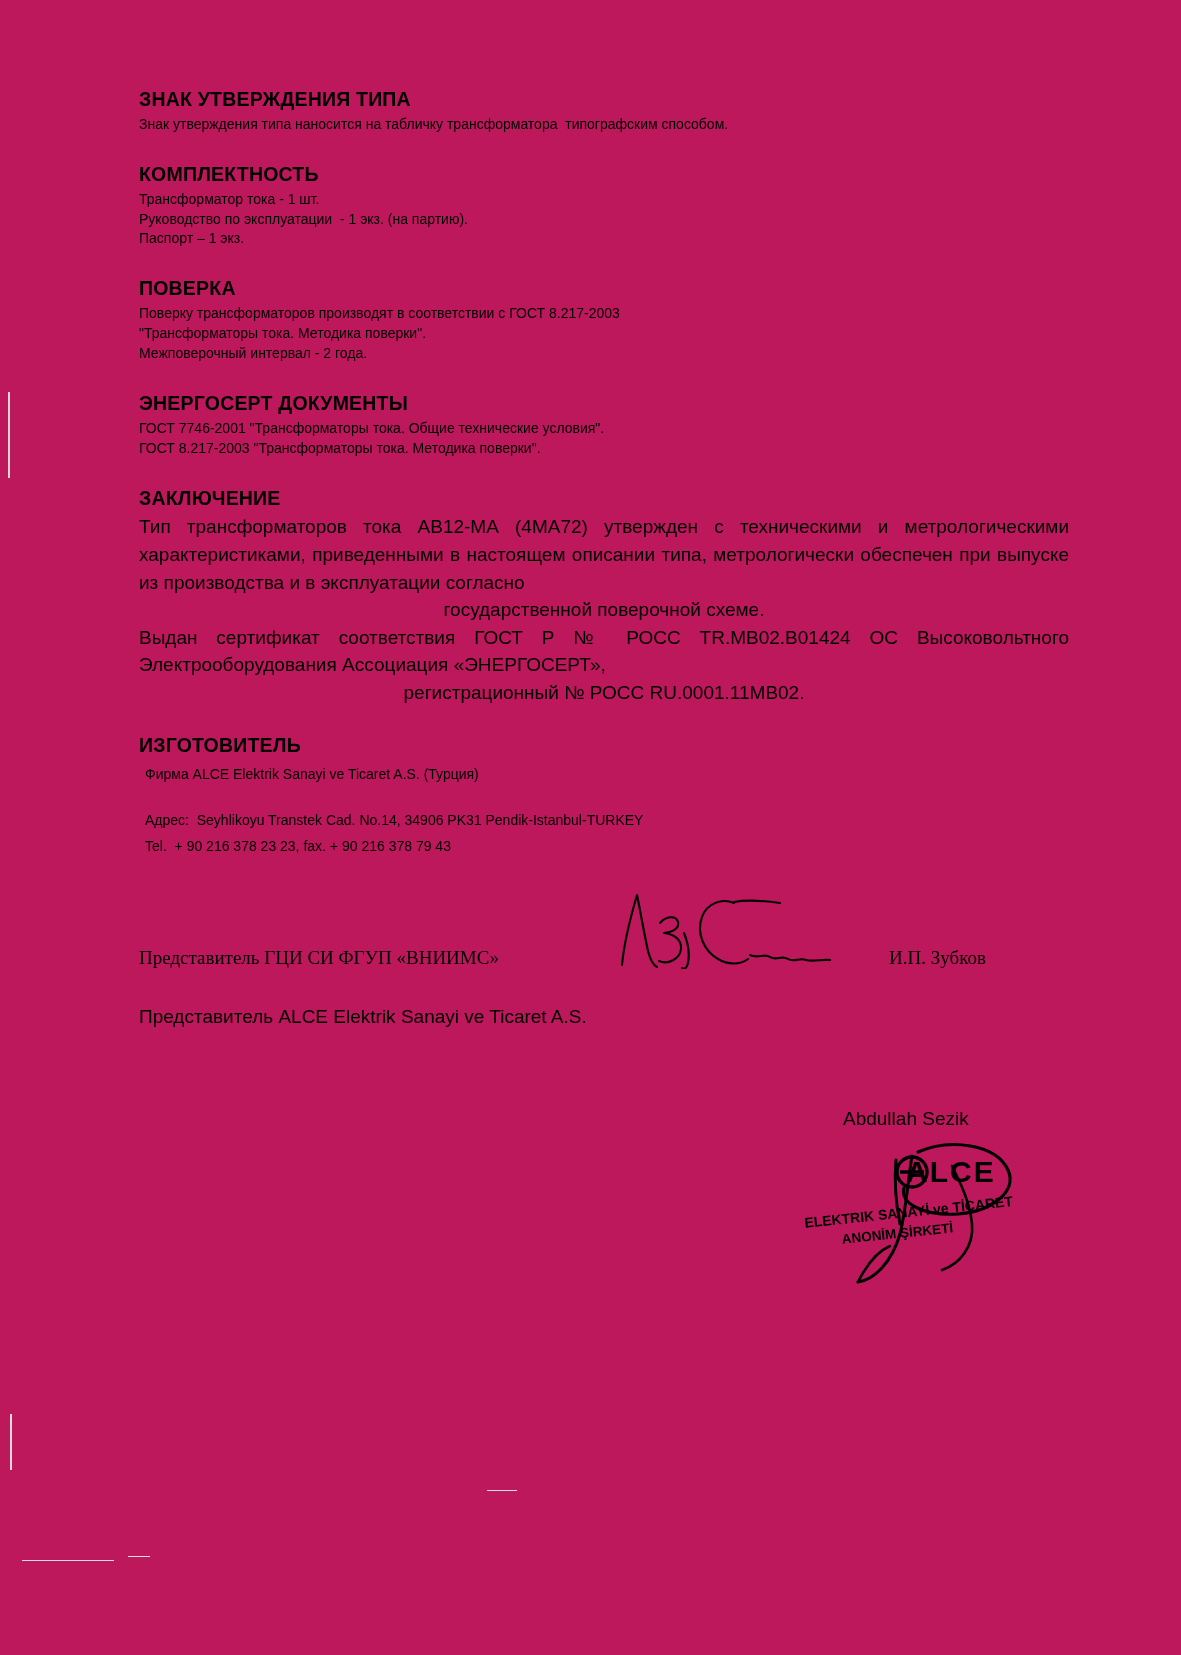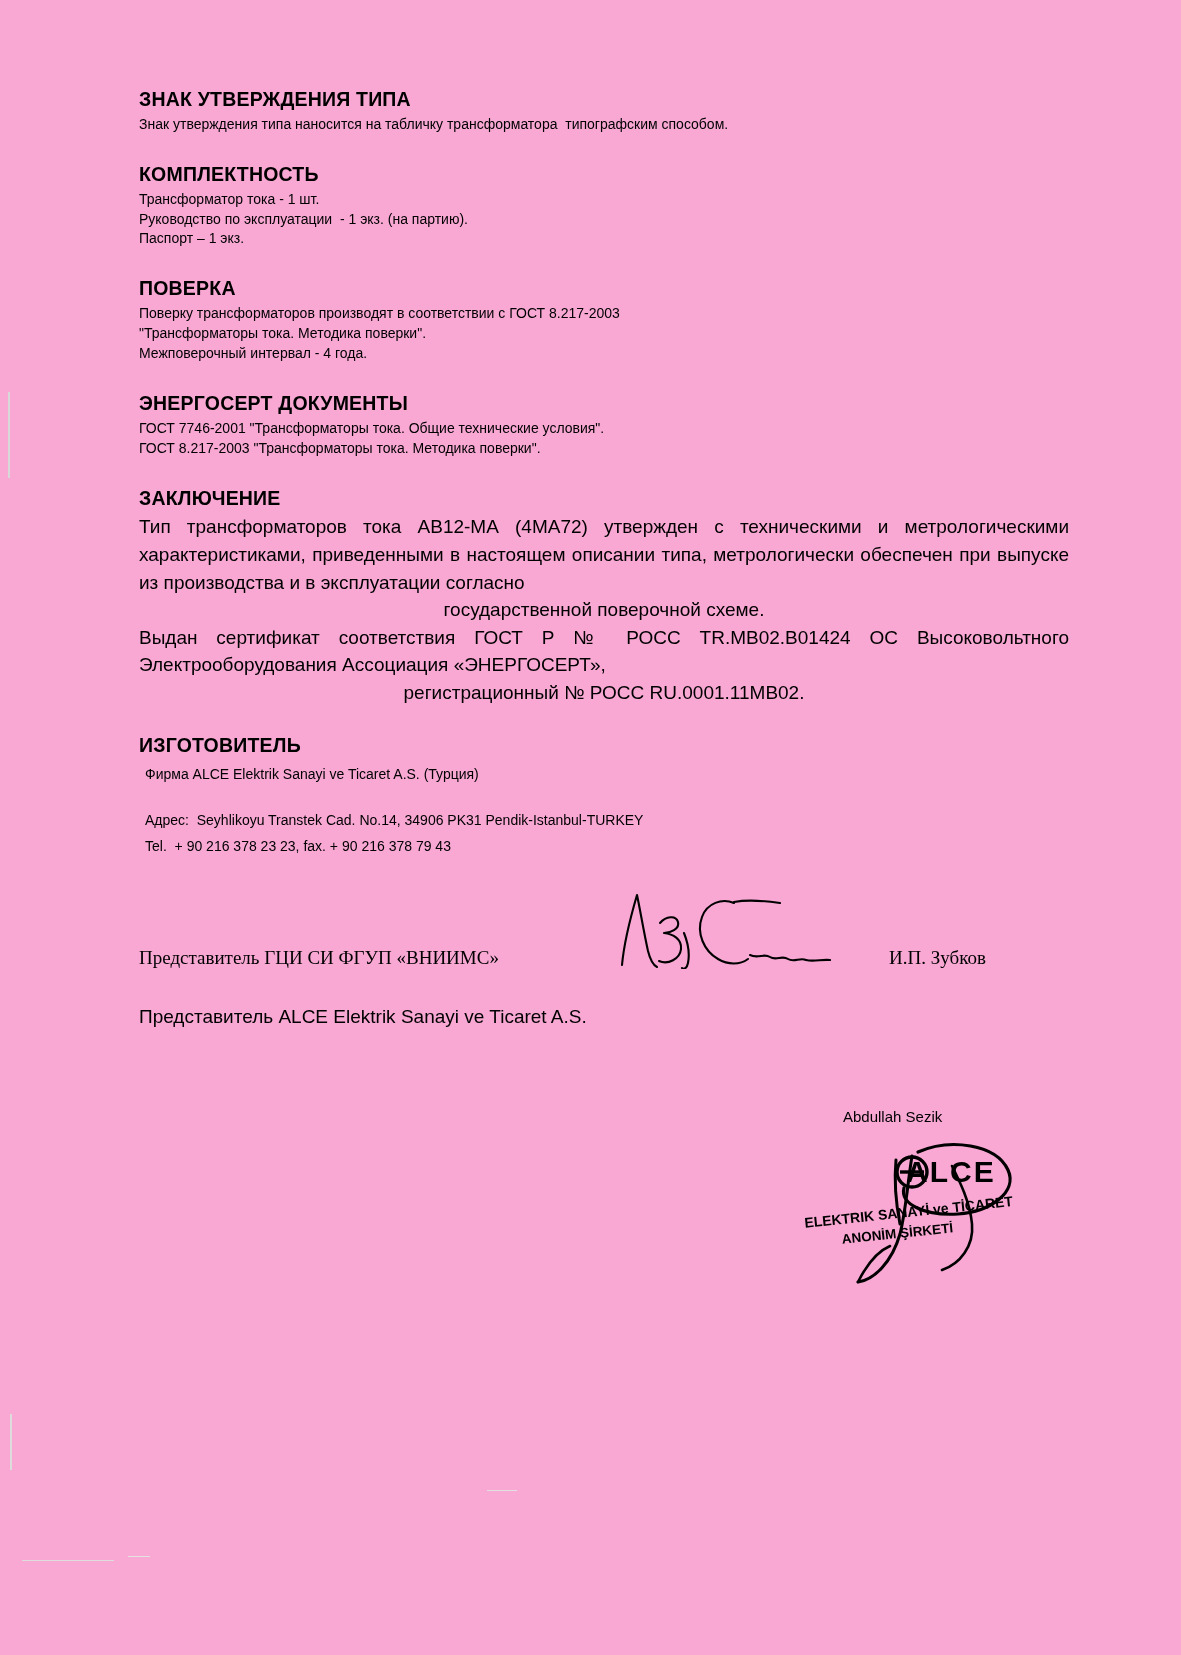--- a/index.html
+++ b/index.html
@@ -8,21 +8,21 @@
     background: #ffffff;
   }
   body {
     font-family: "Liberation Sans", sans-serif;
     color: #000000;
   }
   .page {
     position: relative;
     width: 1181px;
     height: 1655px;
-    background: #f9a8d4;
+    background: #be185d;
     overflow: hidden;
   }
   .content {
     position: absolute;
     left: 139px;
     top: 86px;
     width: 930px;
   }
   .section {
     margin-bottom: 26px;
@@ -89,21 +89,21 @@
     position: absolute;
     left: 139px;
     top: 1006px;
     font-size: 19px;
     white-space: nowrap;
   }
   .signer-name {
     position: absolute;
     left: 843px;
     top: 1108px;
-    font-size: 15px;
+    font-size: 19px;
     white-space: nowrap;
     text-align: right;
   }
   .stamp {
     position: absolute;
     left: 800px;
     top: 1130px;
     width: 270px;
     height: 160px;
   }
@@ -172,21 +172,21 @@
       <div class="sec-title">КОМПЛЕКТНОСТЬ</div>
       <div class="line">Трансформатор тока - 1 шт.</div>
       <div class="line">Руководство по эксплуатации  - 1 экз. (на партию).</div>
       <div class="line">Паспорт – 1 экз.</div>
     </div>
 
     <div class="section">
       <div class="sec-title">ПОВЕРКА</div>
       <div class="line">Поверку трансформаторов производят в соответствии с ГОСТ 8.217-2003</div>
       <div class="line">"Трансформаторы тока. Методика поверки".</div>
-      <div class="line">Межповерочный интервал - 4 года.</div>
+      <div class="line">Межповерочный интервал - 2 года.</div>
     </div>
 
     <div class="section">
       <div class="sec-title">ЭНЕРГОСЕРТ ДОКУМЕНТЫ</div>
       <div class="line">ГОСТ 7746-2001 "Трансформаторы тока. Общие технические условия".</div>
       <div class="line">ГОСТ 8.217-2003 "Трансформаторы тока. Методика поверки".</div>
     </div>
 
     <div class="section">
       <div class="sec-title">ЗАКЛЮЧЕНИЕ</div>

